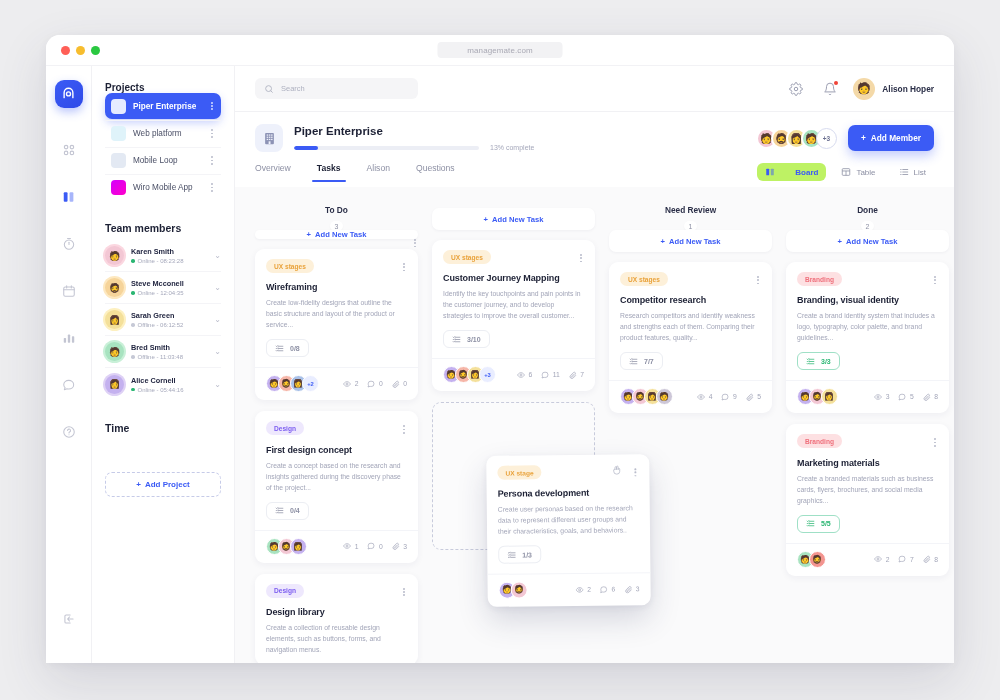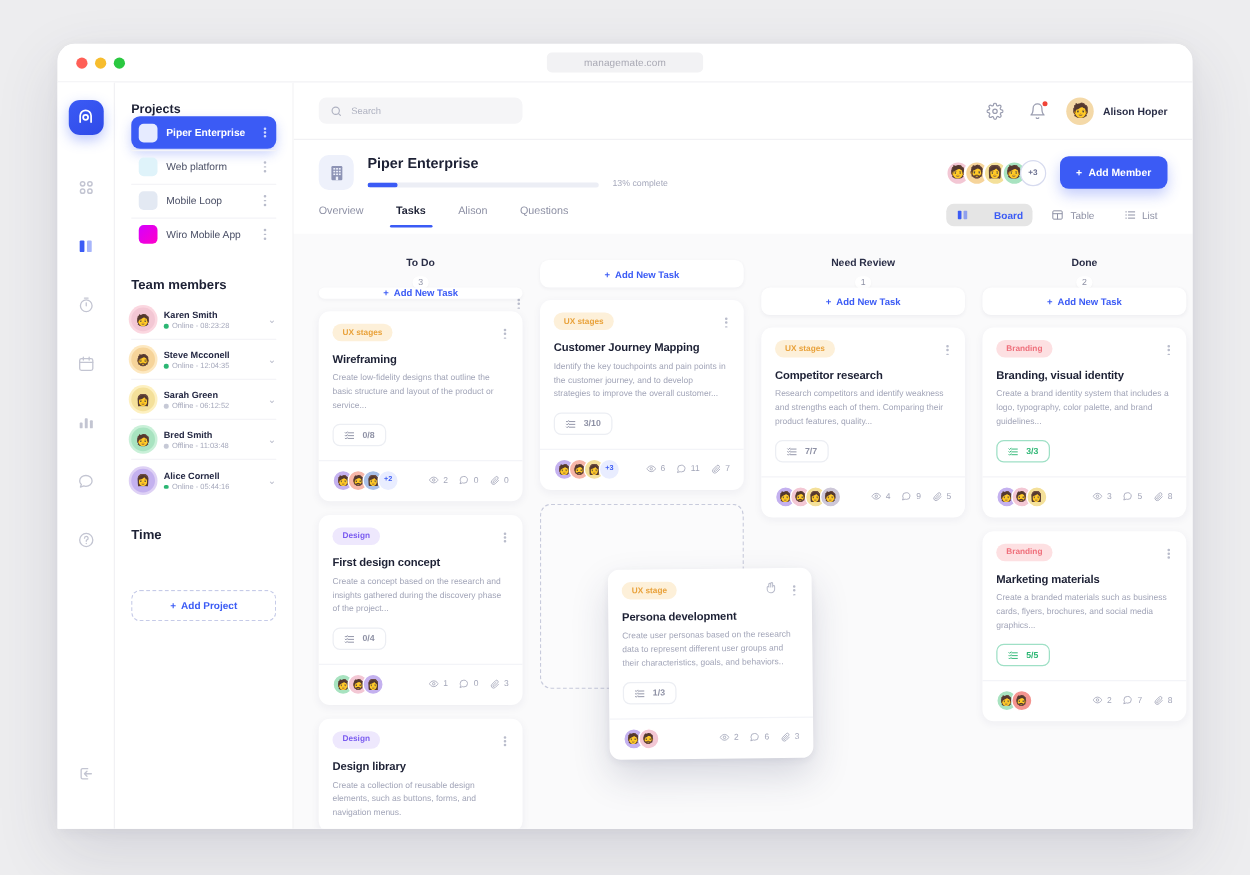--- a/index.html
+++ b/index.html
@@ -157,21 +157,21 @@
   .tab.active { color: #1d2135; font-weight: bold; }
   .tab.active::after {
     content: ""; position: absolute; left: 8px; right: 8px; bottom: 0; height: 2px;
     background: #3b5bf5; border-radius: 2px;
   }
   .views { margin-left: auto; display: flex; align-items: center; gap: 7px; padding-bottom: 6px; }
   .view {
     display: flex; align-items: center; gap: 5px; font-size: 8px; color: #8d90a4;
     padding: 4px 8px; border-radius: 6px;
   }
-  .view.active { background: #e5e5e5; color: #3b5bf5; font-weight: bold; gap: 20px; }
+  .view.active { background: #bef264; color: #3b5bf5; font-weight: bold; gap: 20px; }
 
   
   .board { flex: 1; display: flex; gap: 14px; padding: 12px 20px 0 20px; overflow: hidden; }
   .col { width: 163px; flex: none; display: flex; flex-direction: column; }
   .colhead { display: flex; align-items: center; gap: 6px; height: 22px; flex-direction: column; }
   .cdot { width: 5px; height: 5px; border-radius: 50%; }
   .ctitle { font-size: 8.3px; font-weight: bold; color: #2a2e47; }
   .ccount {
     font-size: 7px; color: #8d90a4; background: #fff; border-radius: 5px;
     padding: 1.5px 5px; box-shadow: 0 1px 2px rgba(0,0,0,.04);

